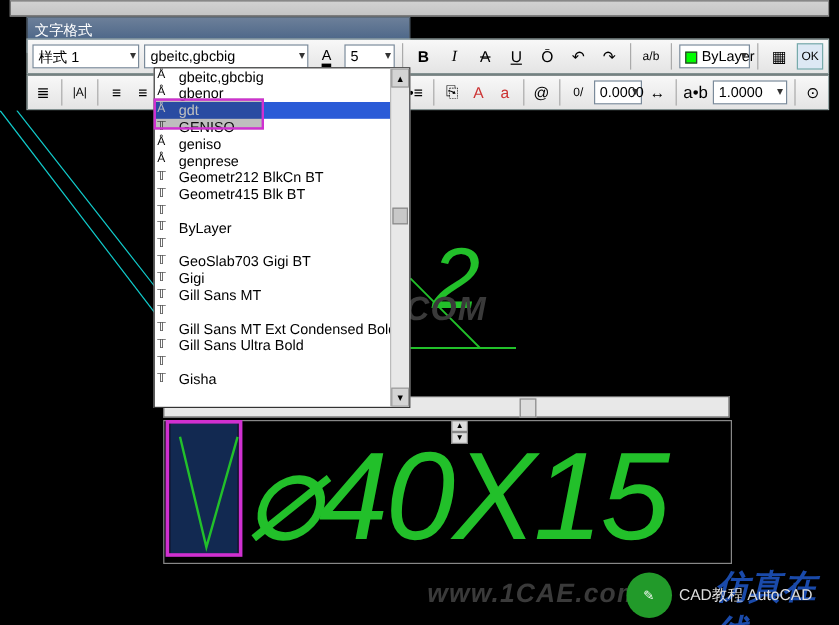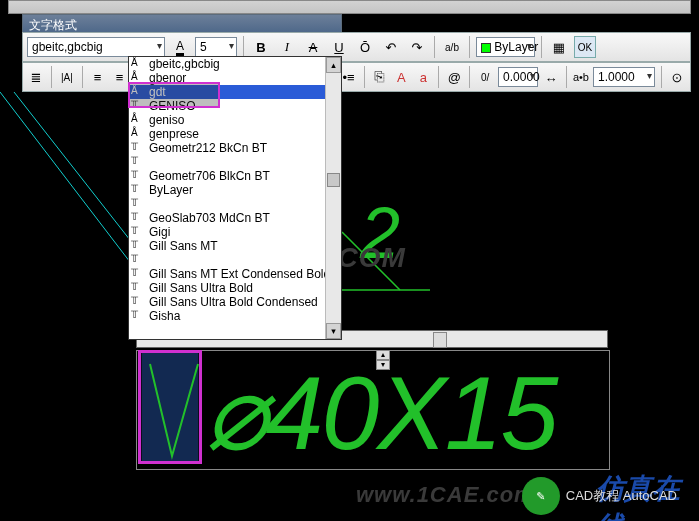--- a/index.html
+++ b/index.html
@@ -38,20 +38,21 @@
 svg.canvas-svg { position: absolute; top: 0; left: 0; }
 </style>
 </head>
 <body>
 
 <div class="toolbar-top"></div>
 
 <div class="panel-title">文字格式</div>
 
 <div class="toolbar1">
+  <div class="combo" style="width:90px">样式 1</div>
   <div class="combo" style="width:138px">
     <span>gbeitc,gbcbig</span>
   </div>
   <div class="btn">
       <span style="border-bottom:3px solid #000; font-size:12px">A</span>
     </div>
   <div class="combo" style="width:42px">5</div>
   <div class="sep"></div>
   <div class="btn" style="font-weight:bold">B</div>
   <div class="btn" style="font-style:italic;font-family:serif">I</div>
@@ -94,48 +95,48 @@
   <div class="btn">⎘</div>
   <div class="btn" style="color:#c33">A</div>
   <div class="btn" style="color:#c33">a</div>
   <div class="sep"></div>
   <div class="btn">@</div>
   <div class="sep"></div>
   <div class="btn" style="font-size:10px">0/</div>
   <div class="combo" style="width:40px">0.0000</div>
   <div class="btn">↔</div>
   <div class="sep"></div>
-  <span style="font-size:11px">a•b</span>
+  <span style="font-size:14px">a•b</span>
   <div class="combo" style="width:72px">1.0000</div>
   <div class="sep"></div>
   <div class="btn">⊙</div>
 </div>
 
 <div class="hilite1"></div>
 
 <div class="dropdown">
   <div id="dd-items">
       <div class="dropdown-item"><span class="ic">Å</span><span>gbeitc,gbcbig</span></div>
       <div class="dropdown-item"><span class="ic">Å</span><span>gbenor</span></div>
       <div class="dropdown-item sel"><span class="ic">Å</span><span>gdt</span></div>
       <div class="dropdown-item"><span class="ic">𝕋</span><span>GENISO</span></div>
       <div class="dropdown-item"><span class="ic">Å</span><span>geniso</span></div>
       <div class="dropdown-item"><span class="ic">Å</span><span>genprese</span></div>
-      <div class="dropdown-item"><span class="ic">𝕋</span><span>Geometr212 BkCn BT</span></div>
+      <div class="dropdown-item"><span class="ic">𝕋</span><span>Geometr212 BlkCn BT</span></div>
+      <div class="dropdown-item"><span class="ic">𝕋</span><span>Geometr415 Blk BT</span></div>
       <div class="dropdown-item"><span class="ic">𝕋</span></div>
-      <div class="dropdown-item"><span class="ic">𝕋</span><span>Geometr706 BlkCn BT</span></div>
       <div class="dropdown-item"><span class="ic">𝕋</span><span>ByLayer</span></div>
       <div class="dropdown-item"><span class="ic">𝕋</span></div>
-      <div class="dropdown-item"><span class="ic">𝕋</span><span>GeoSlab703 MdCn BT</span></div>
+      <div class="dropdown-item"><span class="ic">𝕋</span><span>GeoSlab703 Gigi BT</span></div>
       <div class="dropdown-item"><span class="ic">𝕋</span><span>Gigi</span></div>
       <div class="dropdown-item"><span class="ic">𝕋</span><span>Gill Sans MT</span></div>
       <div class="dropdown-item"><span class="ic">𝕋</span></div>
       <div class="dropdown-item"><span class="ic">𝕋</span><span>Gill Sans MT Ext Condensed Bold</span></div>
       <div class="dropdown-item"><span class="ic">𝕋</span><span>Gill Sans Ultra Bold</span></div>
-      <div class="dropdown-item"><span class="ic">𝕋</span><span>Gill Sans Ultra Bold Condensed</span></div>
+      <div class="dropdown-item"><span class="ic">𝕋</span></div>
       <div class="dropdown-item"><span class="ic">𝕋</span><span>Gisha</span></div>
     </div>
   <div class="dropdown-scroll">
     <div class="arr">▴</div>
     <div class="thumb"></div>
     <div class="arr" style="position:absolute;bottom:0;left:0;right:0">▾</div>
   </div>
 </div>
 
 <div class="canvas">

